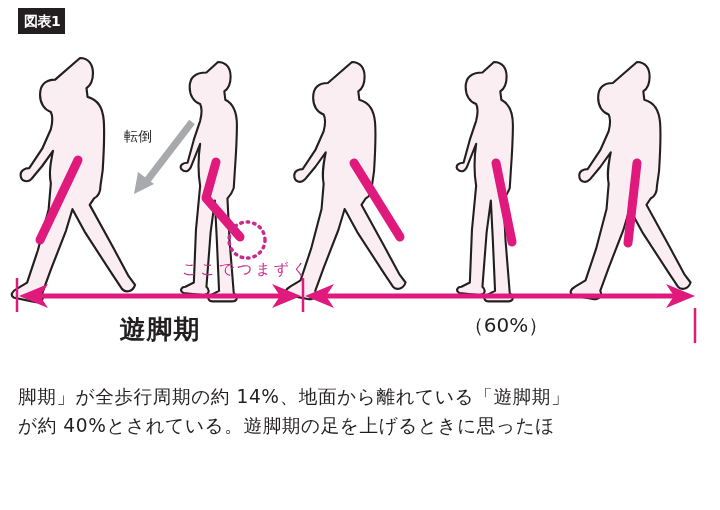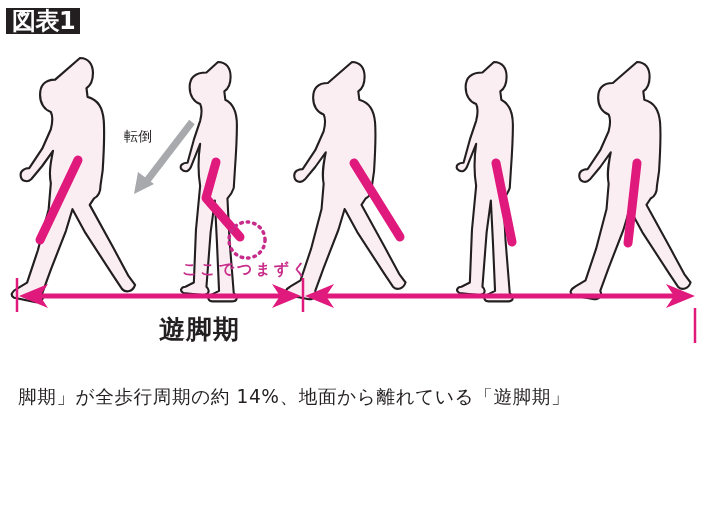--- a/index.html
+++ b/index.html
@@ -1,24 +1,24 @@
 <!DOCTYPE html>
 <html><head>
 <meta charset="utf-8">
 <style>
   html,body{margin:0;padding:0;background:#ffffff;}
   body{width:720px;height:510px;position:relative;overflow:hidden;font-family:"DejaVu Sans","Liberation Sans",sans-serif;color:#231f20;}
   .title-row{position:absolute;left:6px;top:6px;height:30px;display:flex;align-items:center;}
-  .badge{background:#231f20;color:#fff;font-weight:bold;font-size:24px;line-height:24px;padding:1px 5px 1px 6px;letter-spacing:-0.5px;}
+  .badge{background:#231f20;color:#fff;font-weight:bold;font-size:14px;line-height:24px;padding:1px 5px 1px 6px;letter-spacing:-0.5px;margin-left:12px;}
   .title{font-size:21px;margin-left:6px;letter-spacing:-0.5px;}
   svg.fig{position:absolute;left:0;top:0;}
-  .label{position:absolute;text-align:right;}
+  .label{position:absolute;text-align:center;}
   .phase{font-weight:bold;font-size:26px;letter-spacing:1px;}
   .pct{font-size:20px;}
-  .tsu{position:absolute;color:#c72c8a;font-size:15px;left:182px;top:260px;letter-spacing:3px;font-weight:bold;}
+  .tsu{position:absolute;color:#c72c8a;font-size:15px;left:182px;top:260px;letter-spacing:3px;}
   .tento{position:absolute;font-size:14px;left:124px;top:128px;}
   .caption{position:absolute;left:18px;top:383px;width:690px;font-size:18.6px;line-height:28.5px;letter-spacing:0.6px;}
   .caption div{white-space:nowrap;}
 </style>
 </head>
 <body>
 
 <div class="title-row">
   <span class="badge">図表1</span>
 </div>
@@ -80,17 +80,19 @@
   </g>
 </svg>
 
 <span class="tento">転倒</span>
 <span class="tsu">ここでつまずく</span>
 
 <div class="label" style="left:80px;top:312px;width:160px;">
   <div class="phase">遊脚期</div>
 </div>
 <div class="label" style="left:426px;top:312px;width:160px;">
+  <div class="pct">（60%）</div>
 </div>
 
 <div class="caption">
   <div>脚期」が全歩行周期の約 14%、地面から離れている「遊脚期」</div>
+  <div>が約 40%とされている。遊脚期の足を上げるときに思ったほ</div>
 </div>
 
 </body></html>

